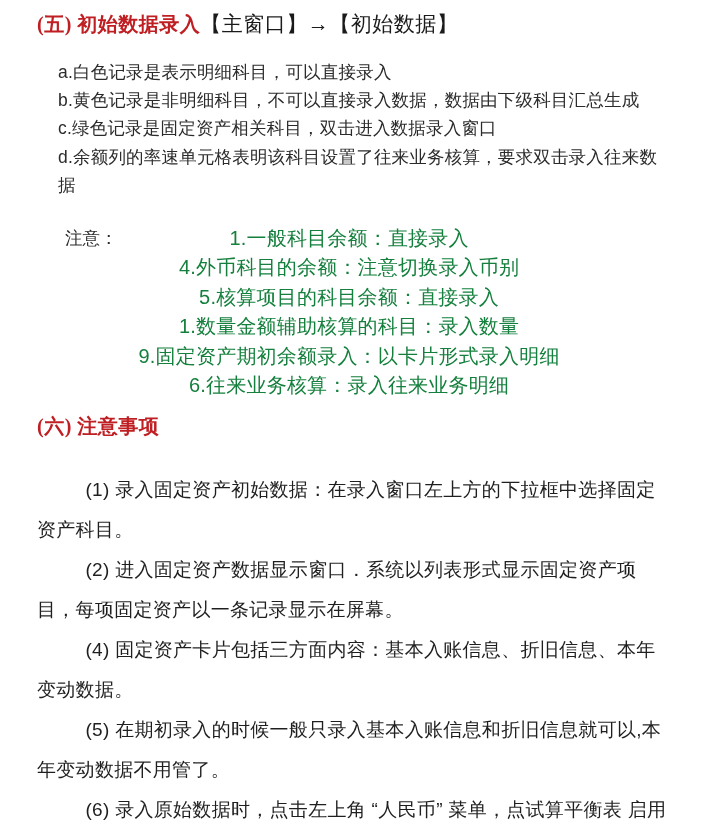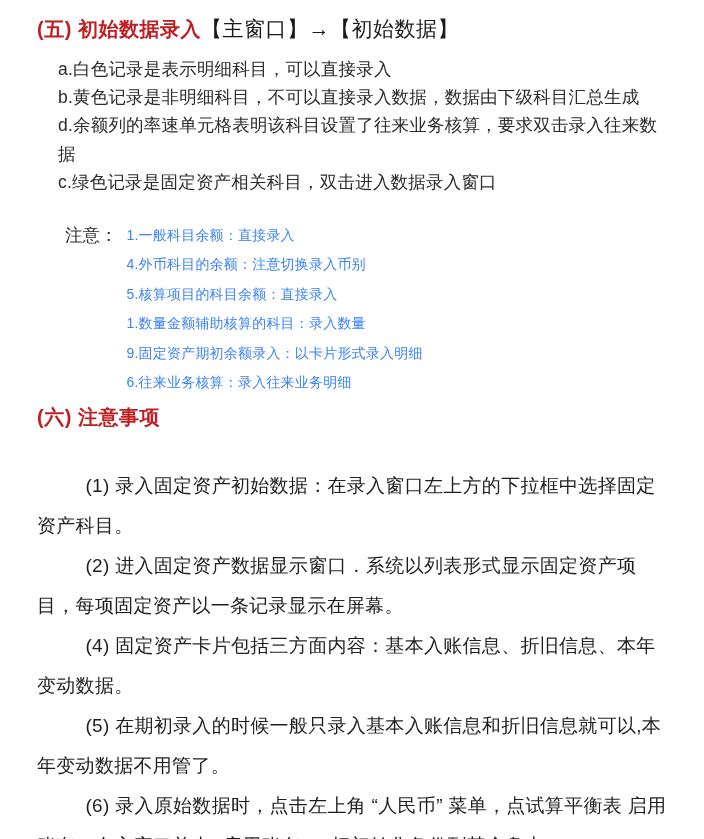--- a/index.html
+++ b/index.html
@@ -8,47 +8,49 @@
     width: 704px;
     min-height: 839px;
     font-family: "Liberation Sans", "DejaVu Sans", sans-serif;
     color: #262626;
     overflow: hidden;
   }
   .doc { padding: 9px 32px 10px 37px; }
 
   .sec-heading {
     font-size: 20px;
-    line-height: 40px;
+    line-height: 30px;
     letter-spacing: 0.5px;
+    font-family: Liberation Serif, serif;
   }
   .h-red { color: #bf1e22; font-weight: 700; }
   .h-black { color: #1a1a1a; font-weight: 400; font-size: 21px; }
 
-  .sec5-items { margin: 6px 0 0 21px; }
+  .sec5-items { margin: 19px 0 0 21px; }
   .sec5-items p {
     font-size: 17.5px;
     line-height: 28.2px;
     color: #2b2b2b;
     letter-spacing: 0.2px;
   }
 
-  .note-row { display: flex; margin: 25px 0 0 28px; }
+  .note-row { display: flex; margin: 25px 0 11px 28px; gap: 12px; }
   .note-label {
     font-size: 17.5px;
     line-height: 29.4px;
     white-space: nowrap;
     color: #2b2b2b;
   }
   .notes { margin-left: 9px; }
   .notes p {
-    font-size: 14px;
+    font-size: 20px;
     line-height: 29.4px;
-    color: #3b82f6;
+    color: #15803d;
     letter-spacing: 0.2px;
+    text-align: center;
   }
 
   .sec6-heading { }
 
   .sec6-paras { margin-top: 29px; }
   .sec6-paras p {
     font-size: 19px;
     line-height: 40px;
     color: #1f1f1f;
     text-indent: 2.55em;
@@ -60,22 +62,22 @@
 
 <div class="doc">
 
   <h2 class="sec-heading">
     <span class="h-red">(五) 初始数据录入</span><span class="h-black">【主窗口】→【初始数据】</span>
   </h2>
 
   <div class="sec5-items">
     <p>a.白色记录是表示明细科目，可以直接录入</p>
     <p>b.黄色记录是非明细科目，不可以直接录入数据，数据由下级科目汇总生成</p>
+    <p>c.绿色记录是固定资产相关科目，双击进入数据录入窗口</p>
     <p>d.余额列的率速单元格表明该科目设置了往来业务核算，要求双击录入往来数据</p>
-    <p>c.绿色记录是固定资产相关科目，双击进入数据录入窗口</p>
   </div>
 
   <div class="note-row">
     <span class="note-label">注意：</span>
     <div class="notes">
       <p>1.一般科目余额：直接录入</p>
       <p>4.外币科目的余额：注意切换录入币别</p>
       <p>5.核算项目的科目余额：直接录入</p>
       <p>1.数量金额辅助核算的科目：录入数量</p>
       <p>9.固定资产期初余额录入：以卡片形式录入明细</p>

